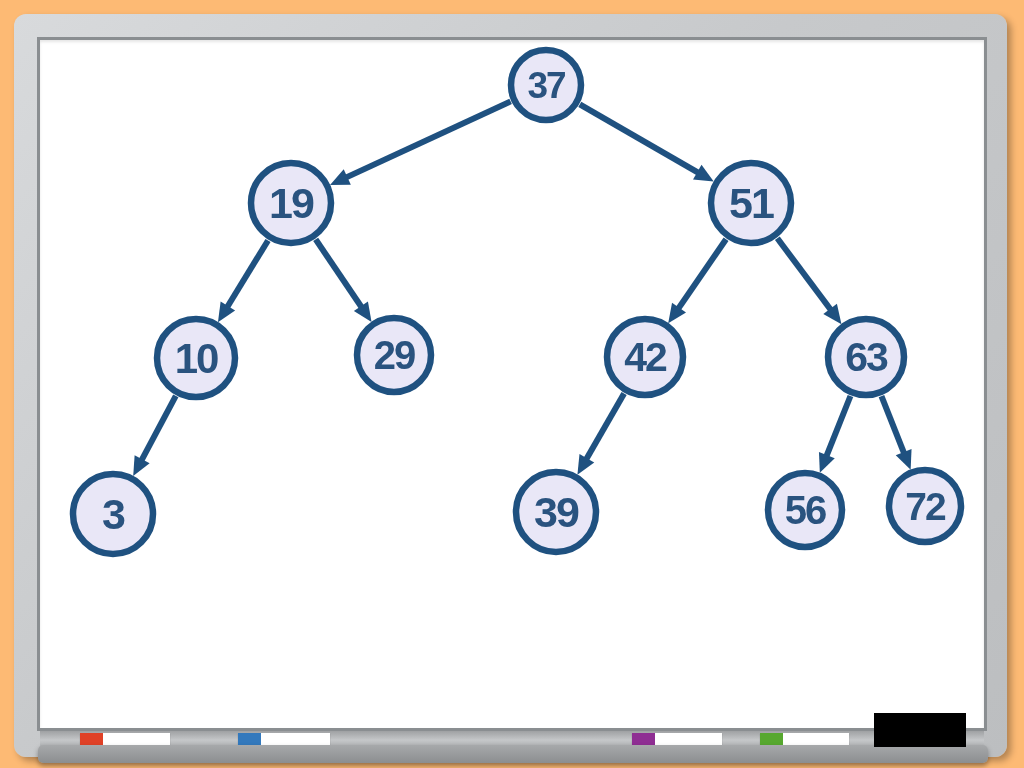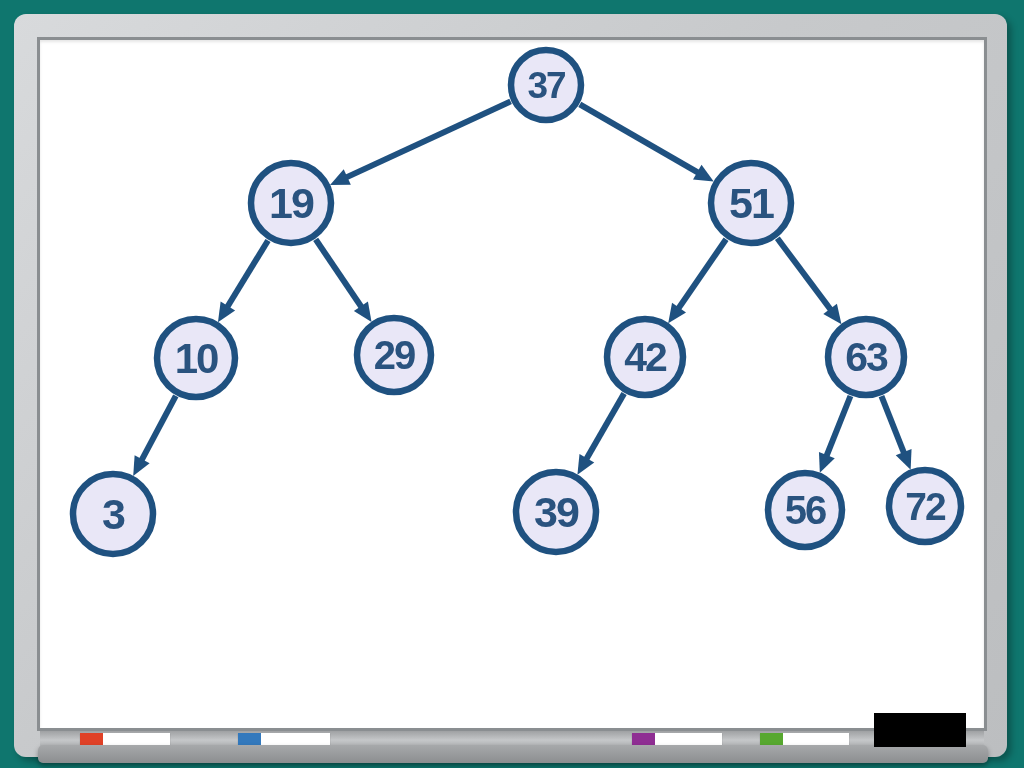--- a/index.html
+++ b/index.html
@@ -1,16 +1,16 @@
 <!DOCTYPE html>
 <html><head>
 <meta charset="utf-8">
 <style>
   html,body{margin:0;padding:0;background:#FDFDFD;font-family:"Liberation Sans",sans-serif;}
-  .stage{position:relative;width:1024px;height:768px;overflow:hidden;background:#0f766e;text-align:right;}
+  .stage{position:relative;width:1024px;height:768px;overflow:hidden;background:#fdba74;text-align:right;}
 
   
   .frame{
     position:absolute;left:14px;top:14px;width:993px;height:743px;
     border-radius:12px;
     background:linear-gradient(135deg,#D8DADC 0%,#C7C9CB 45%,#BCBEC0 100%);
     box-shadow:4px 4px 7px rgba(0,0,0,0.30);
   }
   
   .surface{

